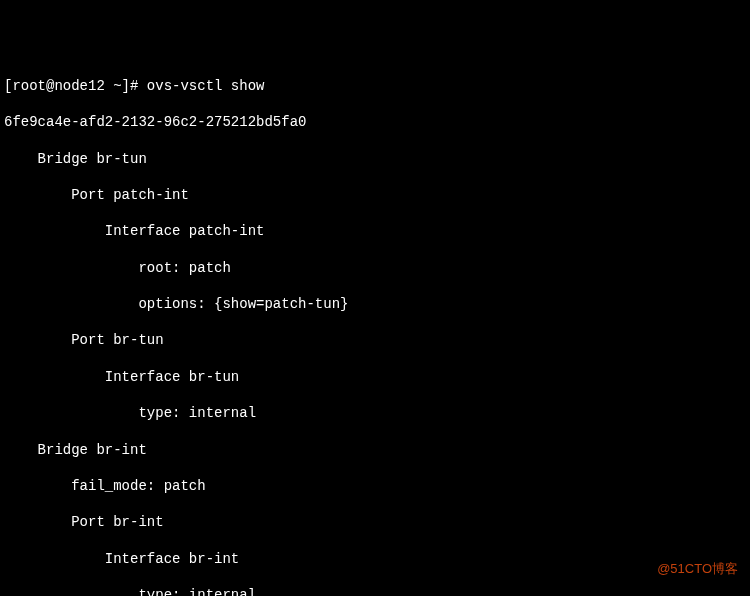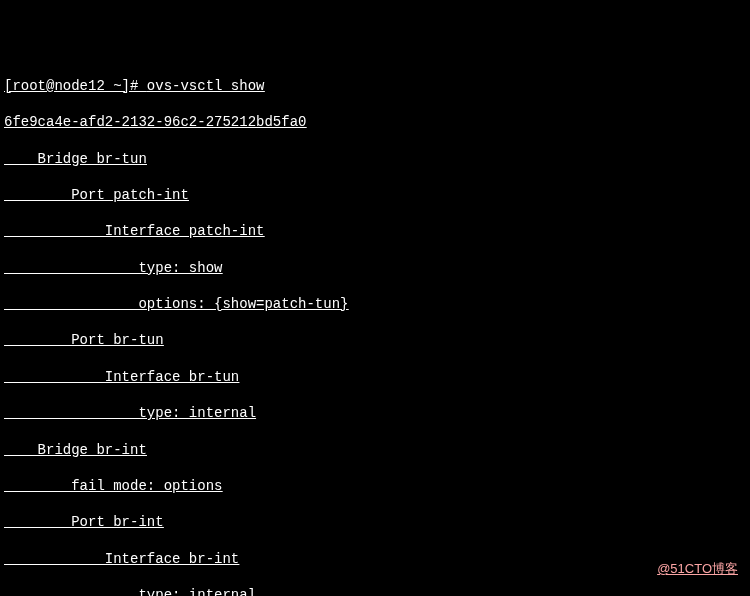--- a/index.html
+++ b/index.html
@@ -1,55 +1,55 @@
 <!DOCTYPE html>
 <html><head>
   <meta charset="utf-8">
   <style>
-    * { margin: 0; padding: 0; box-sizing: border-box; text-decoration: underline; }
+    * { margin: 0; padding: 0; box-sizing: border-box; }
     body {
       background: #000;
       color: #fff;
       font-family: "Courier New", monospace;
       font-size: 14px;
       line-height: 1.3;
       width: 750px;
       height: 596px;
       padding: 4px;
       position: relative;
       white-space: pre;
       overflow: hidden;
     }
     .line { white-space: pre; }
     .watermark {
       position: absolute;
       bottom: 18px;
       right: 12px;
-      color: #fca5a5;
+      color: #c2410c;
       font-family: Arial, sans-serif;
       font-size: 13px;
     }
   </style>
 </head>
 <body>
 
 
 
 <div class="line"><span>[root@node12 ~]# </span><span>ovs-vsctl show</span></div>
 <div class="line">6fe9ca4e-afd2-2132-96c2-275212bd5fa0</div>
 <div class="line">    Bridge br-tun</div>
 <div class="line">        Port patch-int</div>
 <div class="line">            Interface patch-int</div>
-<div class="line">                type: show</div>
+<div class="line">                root: patch</div>
 <div class="line">                options: {show=patch-tun}</div>
 <div class="line">        Port br-tun</div>
 <div class="line">            Interface br-tun</div>
 <div class="line">                type: internal</div>
 <div class="line">    Bridge br-int</div>
-<div class="line">        fail_mode: options</div>
+<div class="line">        fail_mode: patch</div>
 <div class="line">        Port br-int</div>
 <div class="line">            Interface br-int</div>
 <div class="line">                type: internal</div>
 
 
 
 
 
 
 

